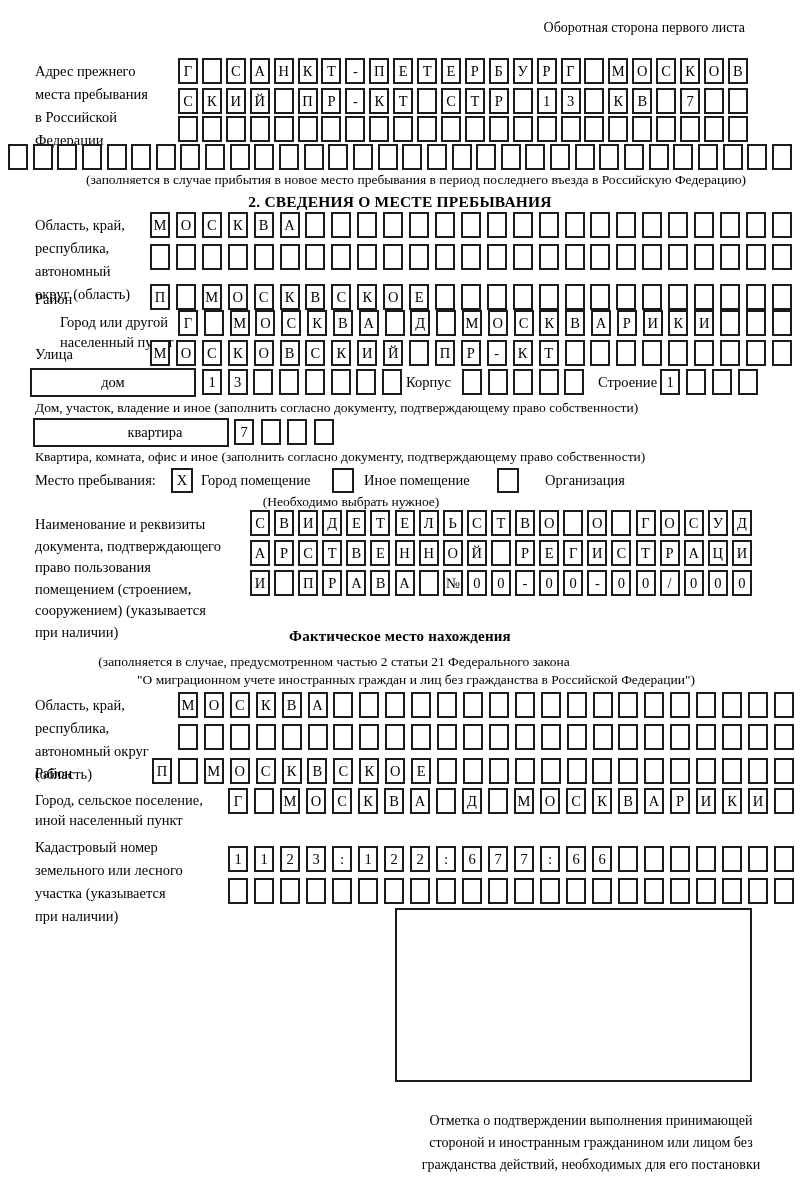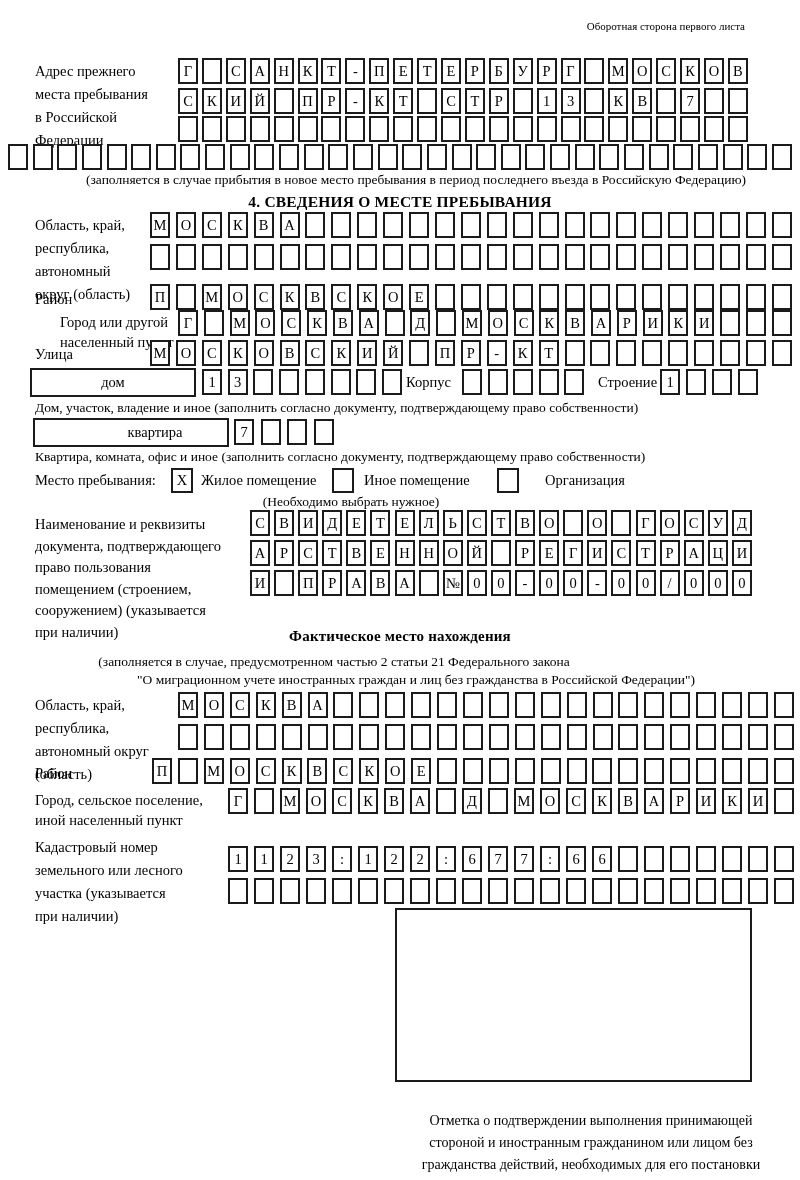--- a/index.html
+++ b/index.html
@@ -28,21 +28,21 @@
   .cb{
     width:22px;height:25px;box-sizing:border-box;border:2px solid #1b1b1b;background:#fff;
     display:flex;align-items:center;justify-content:center;font-size:14.5px;
   }
   .markbox{box-sizing:border-box;border:2px solid #1b1b1b;background:#fff;}
   .pre{white-space:pre-line;margin-top:20px;}
 </style>
 </head>
 <body>
 
-<div class="abs caption" style="top:20px;right:55px;font-size:11px;">Оборотная сторона первого листа</div>
+<div class="abs caption" style="top:20px;right:55px;font-size:14px;">Оборотная сторона первого листа</div>
 
 <div class="abs label" style="left:35px;top:60px;width:145px;">Адрес прежнего
 места пребывания
 в Российской
 Федерации</div>
 <div class="abs cellrow" style="left:178px;top:58px;width:570px;">
     <span class="cell">Г</span>
     <span class="cell"></span>
     <span class="cell">С</span>
     <span class="cell">А</span>
@@ -148,21 +148,21 @@
     <span class="cell"></span>
     <span class="cell"></span>
     <span class="cell"></span>
     <span class="cell"></span>
     <span class="cell"></span>
     <span class="cell"></span>
     <span class="cell"></span>
   </div>
 <div class="abs caption center" style="left:0;top:172px;width:800px;">(заполняется в случае прибытия в новое место пребывания в период последнего въезда в Российскую Федерацию)</div>
 
-<div class="abs title" style="left:0;top:193px;width:800px;">4. СВЕДЕНИЯ О МЕСТЕ ПРЕБЫВАНИЯ</div>
+<div class="abs title" style="left:0;top:193px;width:800px;">2. СВЕДЕНИЯ О МЕСТЕ ПРЕБЫВАНИЯ</div>
 
 <div class="abs label" style="left:35px;top:214px;width:120px;">Область, край,
 республика,
 автономный
 округ (область)</div>
 <div class="abs cellrow" style="left:150px;top:212px;width:642px;">
     <span class="cell">М</span>
     <span class="cell">О</span>
     <span class="cell">С</span>
     <span class="cell">К</span>
@@ -335,21 +335,21 @@
 <div class="abs cellrow" style="left:234px;top:419px;width:100px;">
     <span class="cell">7</span>
     <span class="cell"></span>
     <span class="cell"></span>
     <span class="cell"></span>
   </div>
 <div class="abs caption" style="left:35px;top:449px;width:760px;">Квартира, комната, офис и иное (заполнить согласно документу, подтверждающему право собственности)</div>
 
 <div class="abs label" style="left:35px;top:469px;">Место пребывания:</div>
 <div class="abs cb" style="left:171px;top:468px;">X</div>
-<div class="abs label" style="left:201px;top:469px;">Жилое помещение</div>
+<div class="abs label" style="left:201px;top:469px;">Город помещение</div>
 <div class="abs cb" style="left:332px;top:468px;"></div>
 <div class="abs label" style="left:364px;top:469px;">Иное помещение</div>
 <div class="abs cb" style="left:497px;top:468px;"></div>
 <div class="abs label" style="left:545px;top:469px;">Организация</div>
 <div class="abs caption center" style="left:35px;top:494px;width:600px;">(Необходимо выбрать нужное)</div>
 
 <div class="abs label-sm" style="left:35px;top:514px;width:215px;line-height:21.5px;">Наименование и реквизиты
 документа, подтверждающего
 право пользования
 помещением (строением,

